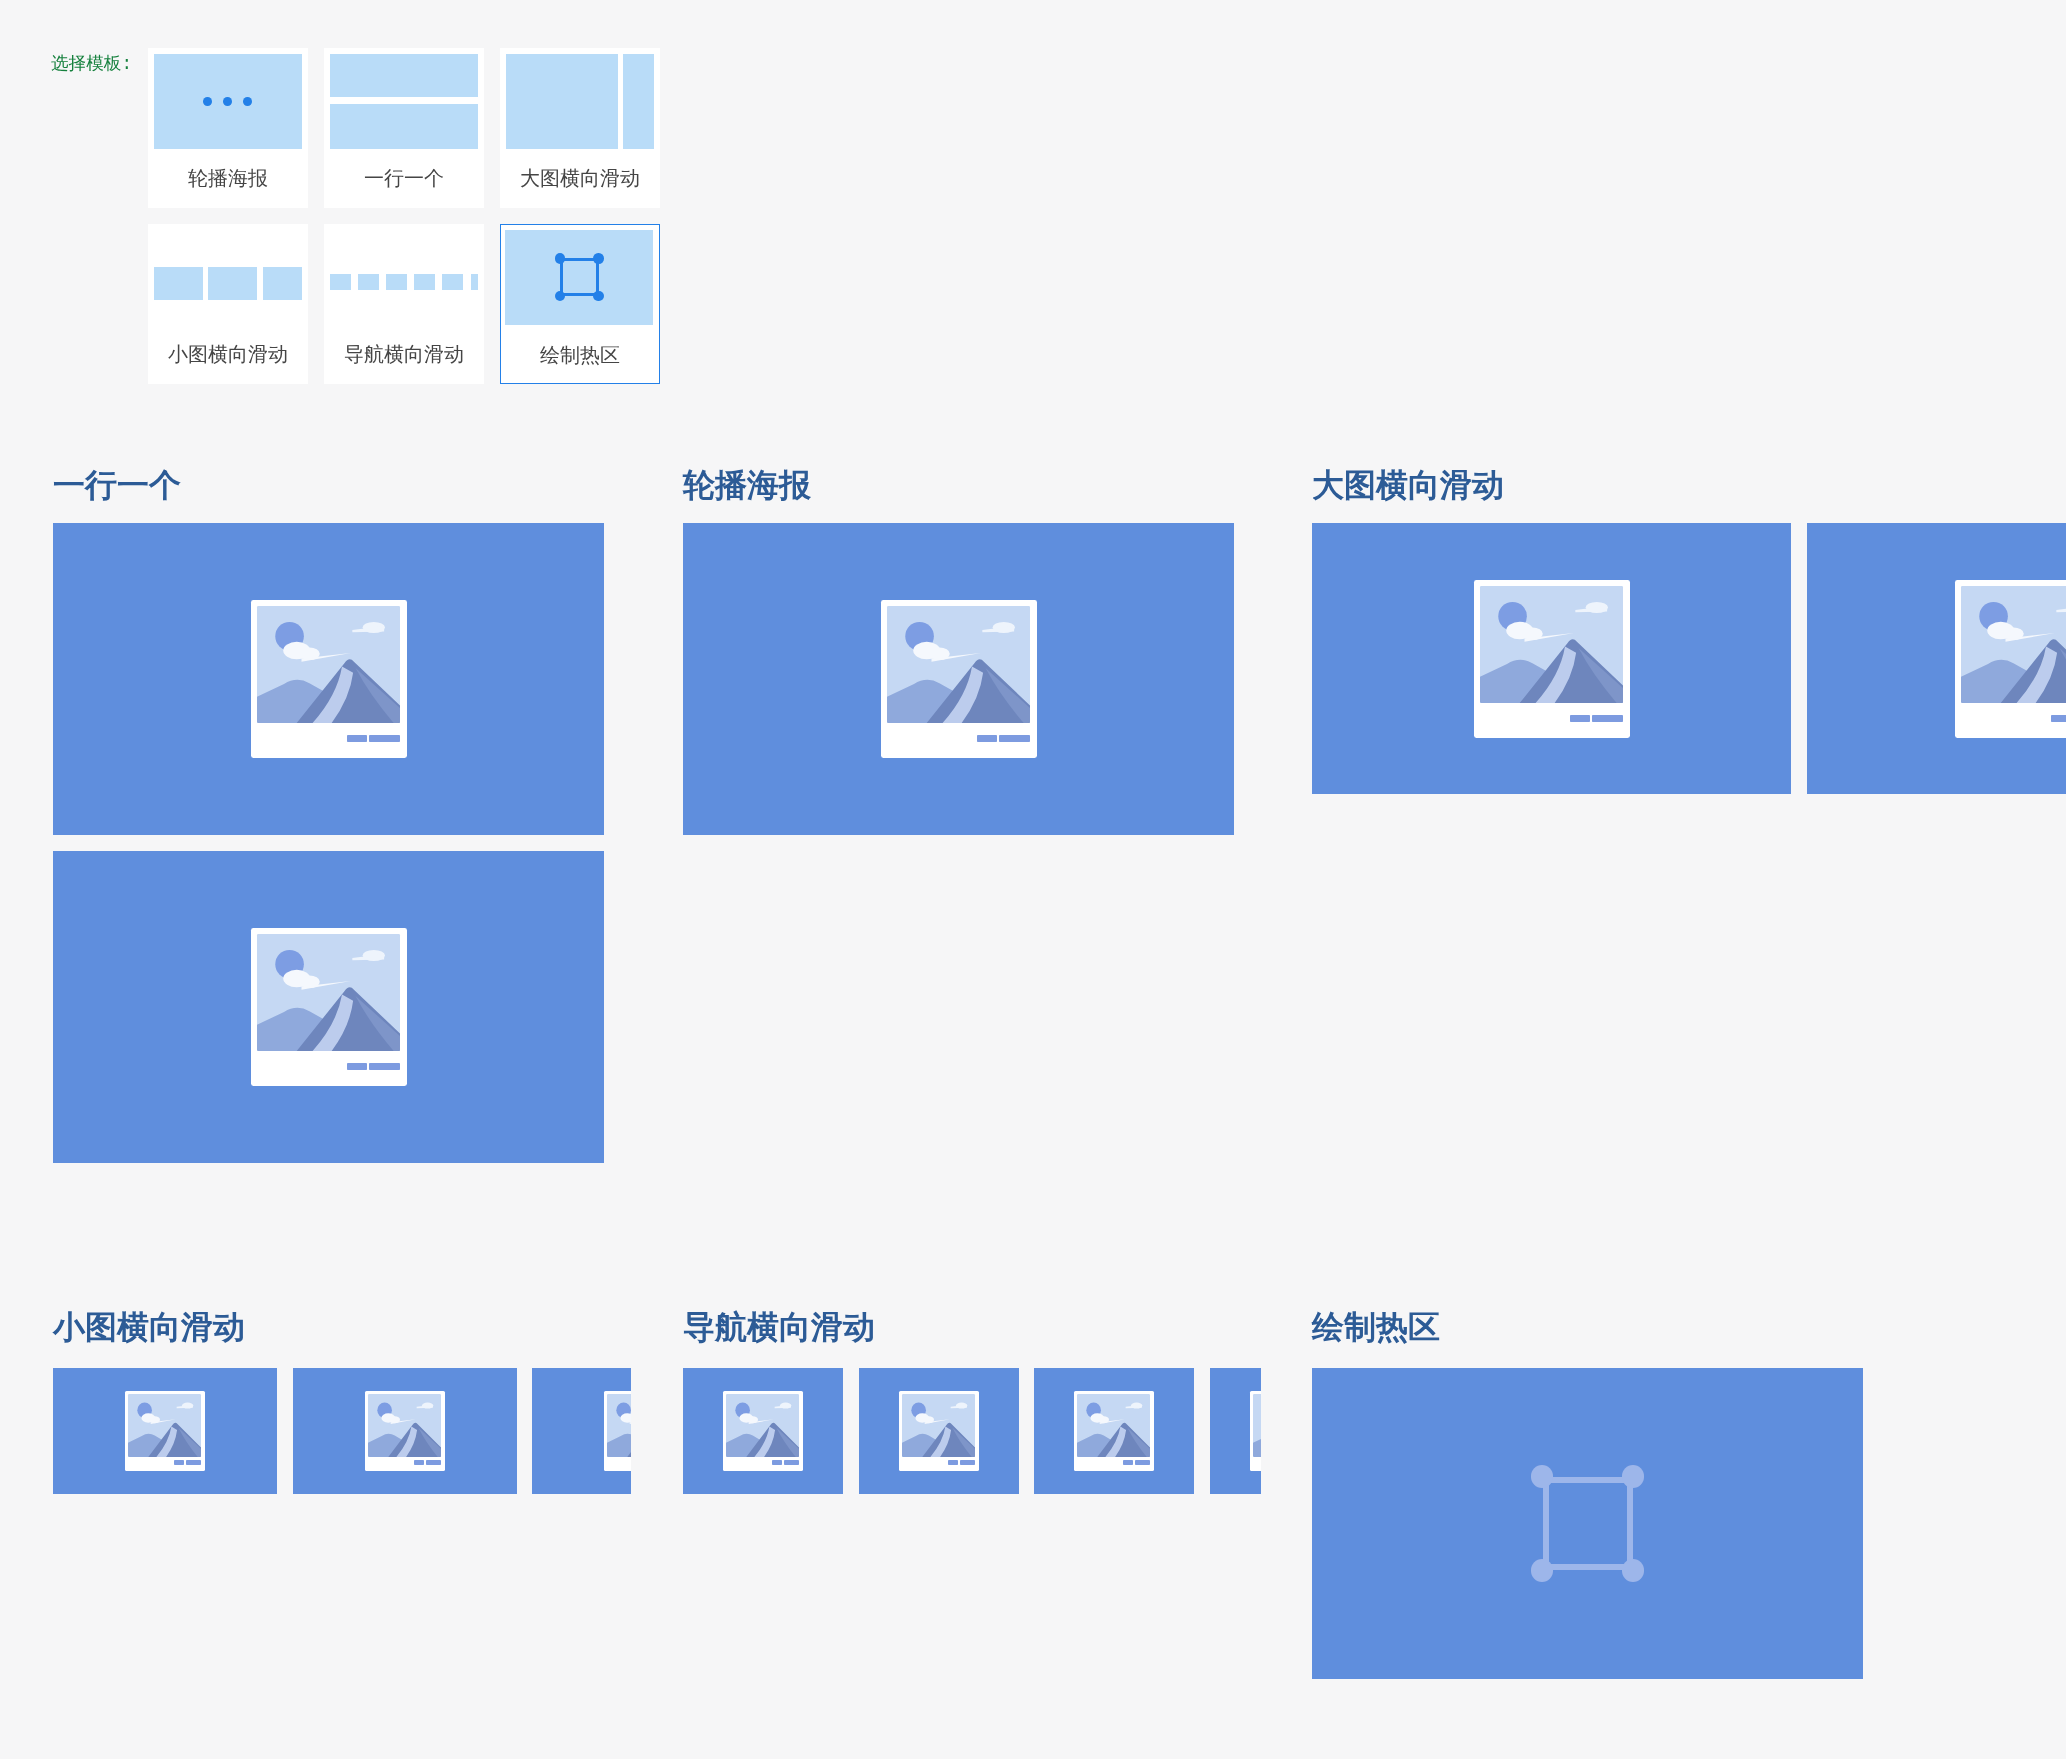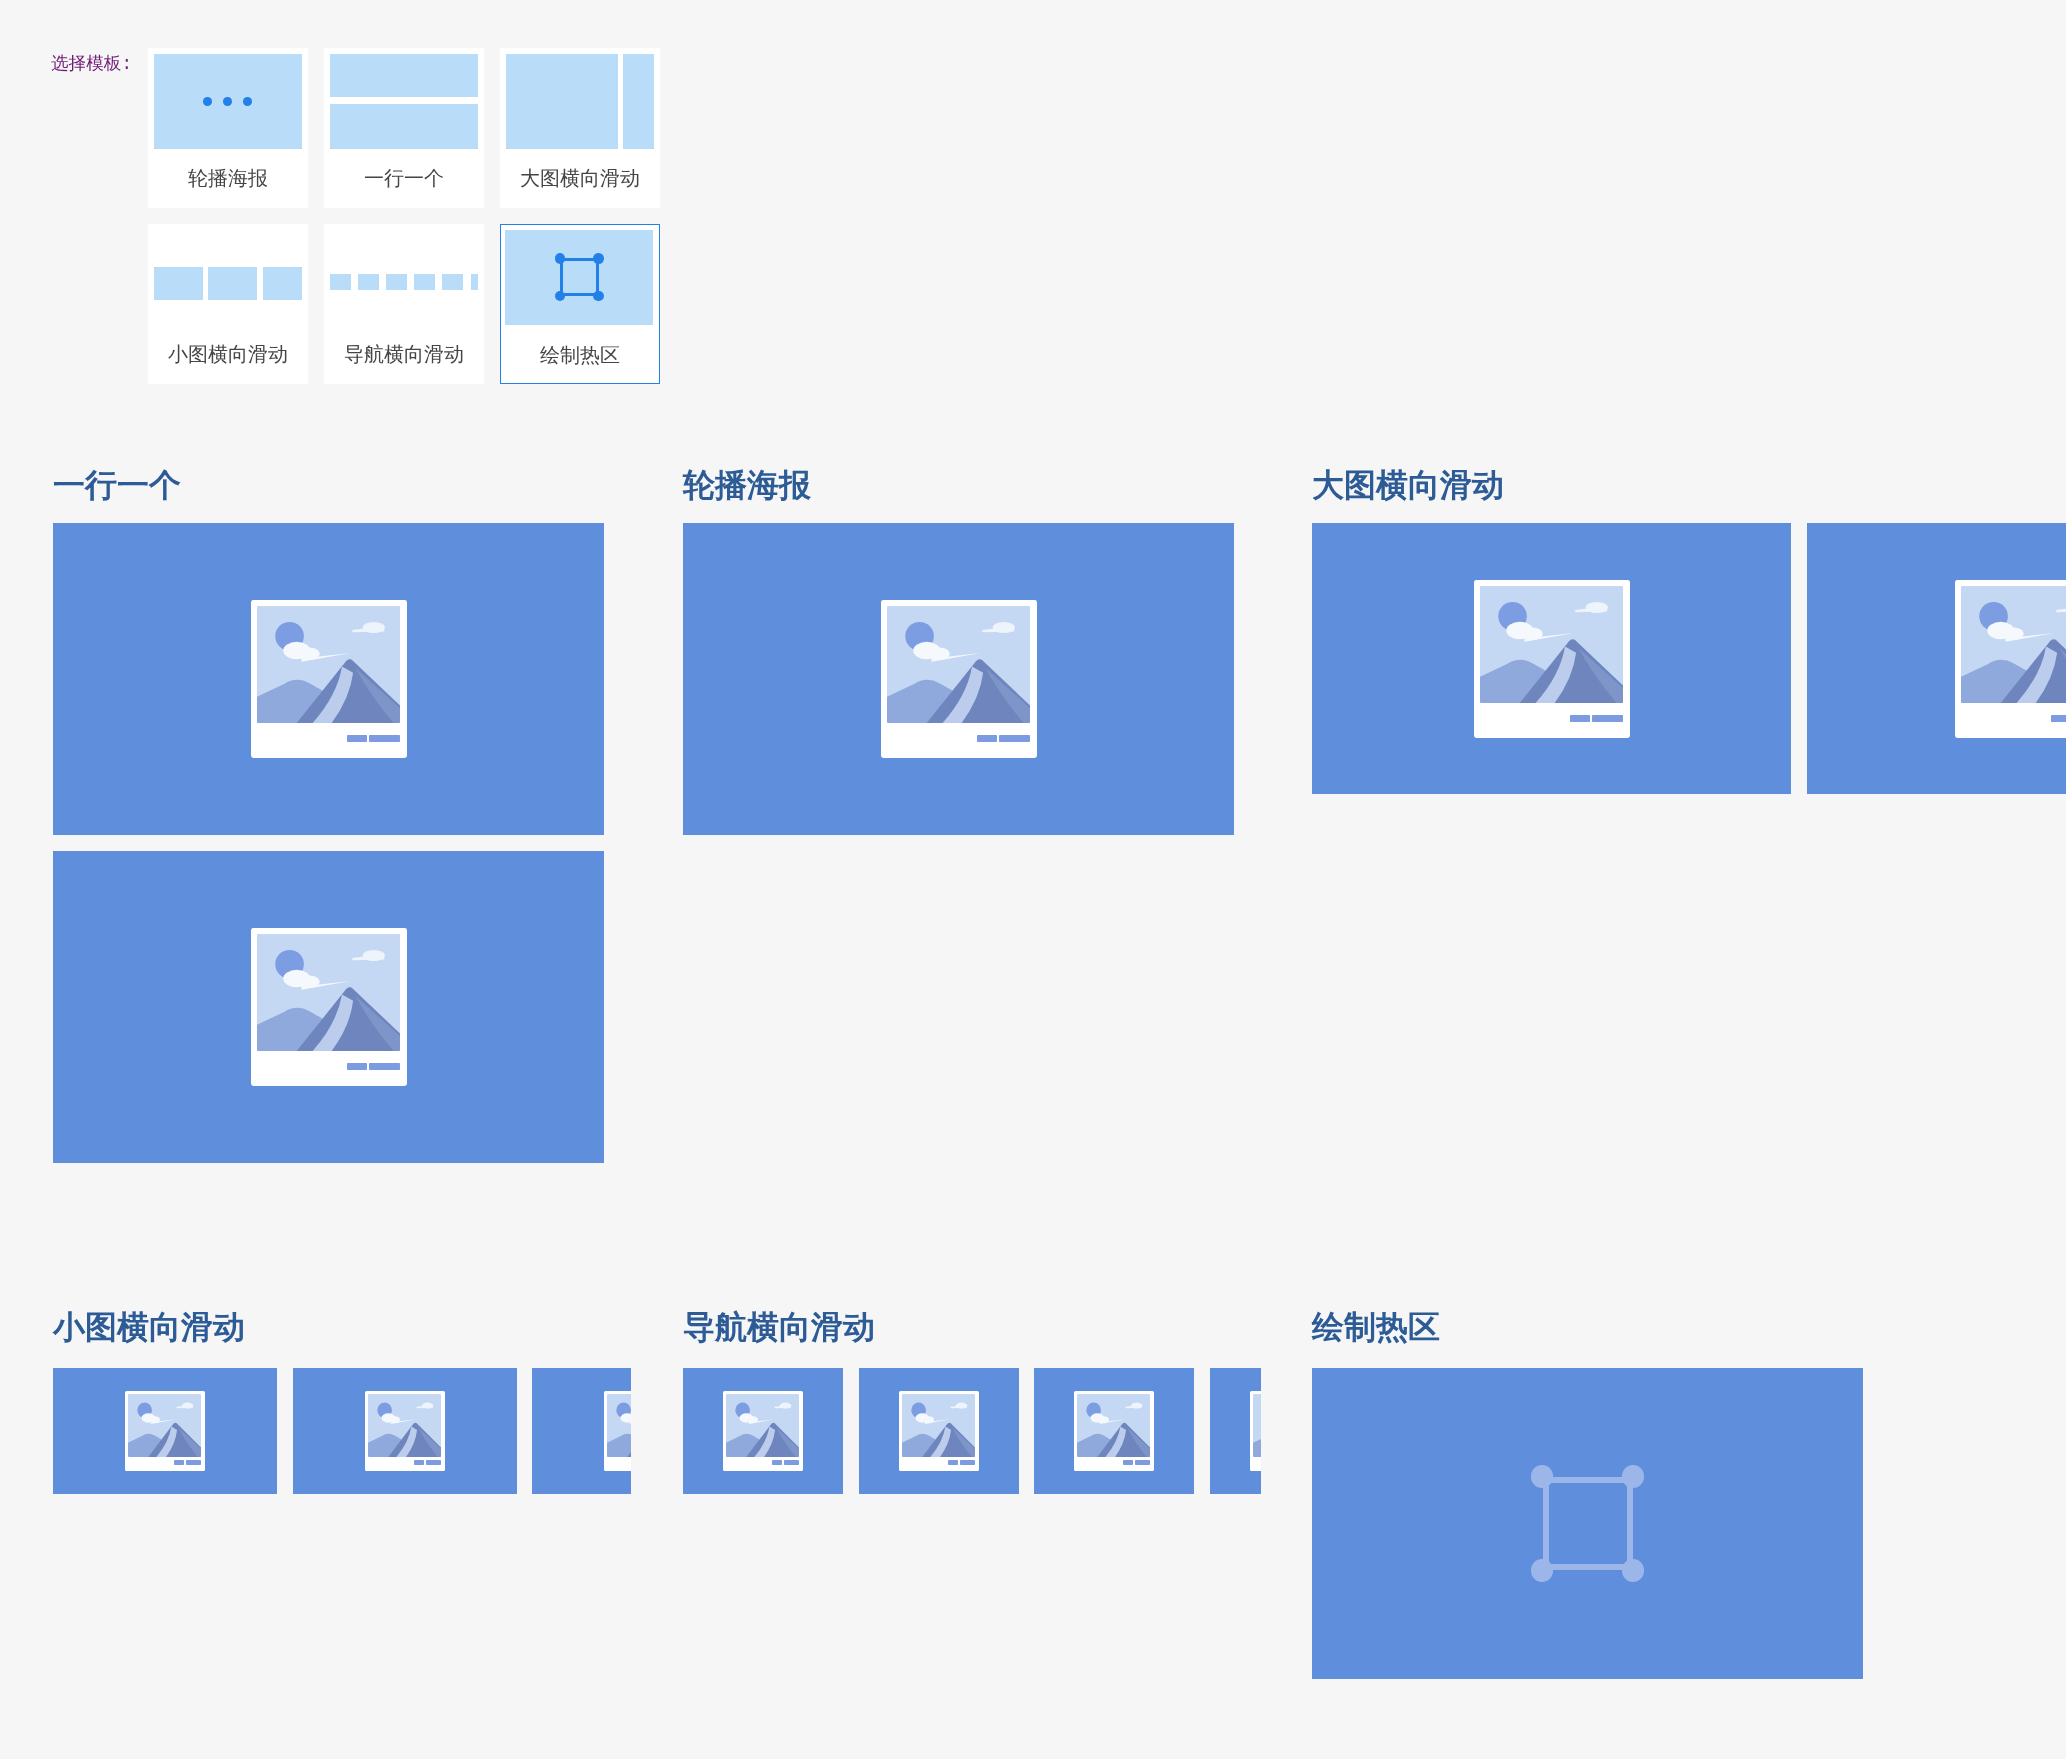--- a/index.html
+++ b/index.html
@@ -2,21 +2,21 @@
 <html style="font-size:12.8px"><head>
 <meta charset="utf-8">
 <style>
   html,body{margin:0;padding:0;}
   body{
     width:2066px;height:1760px;position:relative;overflow:hidden;
     background:#f6f6f7;
     font-family:"Liberation Sans","DejaVu Sans",sans-serif;
   }
   
-  .picker-label{position:absolute;left:51px;top:51px;font-size:17.6px;color:#701a75;font-family:Liberation Mono, monospace;}
+  .picker-label{position:absolute;left:51px;top:51px;font-size:17.6px;color:#15803d;font-family:Liberation Mono, monospace;}
   .tcard{
     position:absolute;width:160px;height:160px;background:#fff;box-sizing:border-box;
   }
   .tcard.selected{border:1.6px solid #2380e8;}
   .tcard .thumb{
     position:absolute;left:5.6px;top:6.4px;width:148px;height:95px;overflow:hidden;
   }
   .tcard.selected .thumb{left:4px;top:4.8px;}
   .thumb.blue{background:#b9dcf8;}
   .tcard .tlabel{

